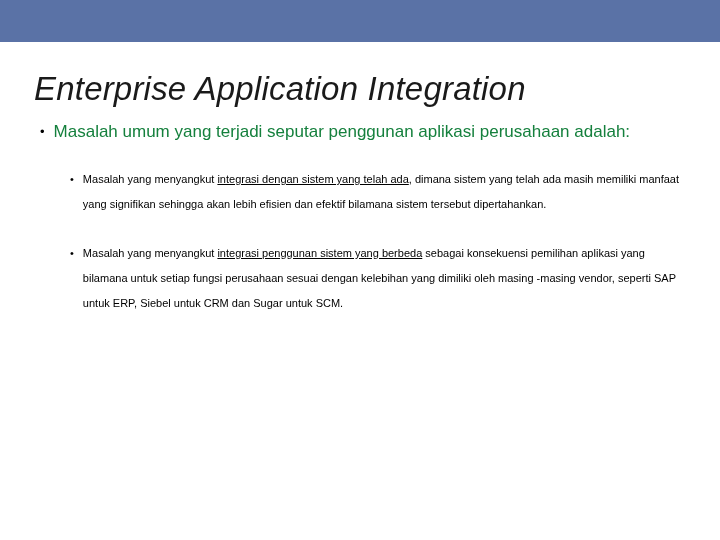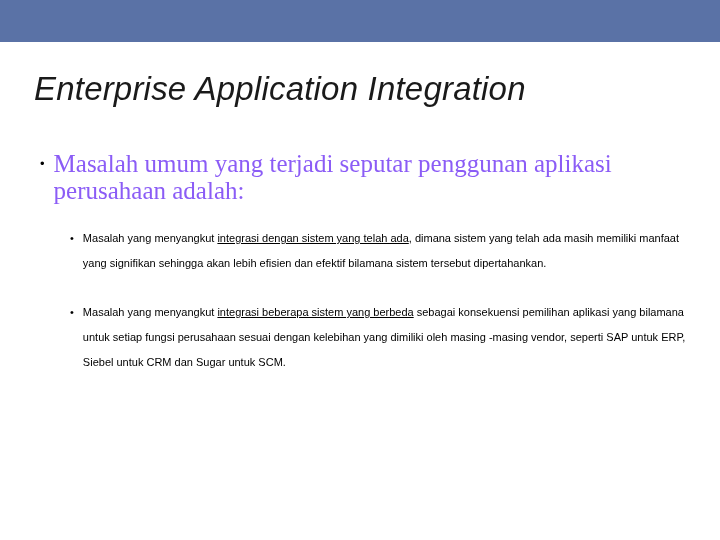--- a/index.html
+++ b/index.html
@@ -15,41 +15,40 @@
     background: #5a72a6;
   }
   .content {
     padding: 28px 34px 0 34px;
   }
   .title {
     font-style: italic;
     font-weight: 400;
     font-size: 33px;
     color: #1a1a1a;
-    margin-bottom: 42px;
+    margin-bottom: 10px;
     letter-spacing: 0.2px;
   }
   .level1 {
     display: flex;
     align-items: flex-start;
     margin-bottom: 22px;
     padding-left: 6px;
   }
   .bullet1 {
     font-size: 13px;
     line-height: 27px;
     margin-right: 9px;
     color: #000;
     flex-shrink: 0;
   }
   .text1 {
-    font-size: 25px;
+    font-size: 17px;
     line-height: 27px;
-    color: #8b5cf6;
-    font-family: Liberation Serif, serif;
+    color: #15803d;
   }
   .level2-container {
     padding-left: 36px;
   }
   .level2 {
     display: flex;
     align-items: flex-start;
     margin-bottom: 24px;
   }
   .bullet2 {
@@ -89,19 +88,19 @@
     <div class="level2">
       <span class="bullet2">•</span>
       <div class="text2">
         <span>Masalah yang menyangkut </span><span class="underline">integrasi dengan sistem yang telah ada</span><span>, dimana sistem yang telah ada masih memiliki manfaat yang signifikan sehingga akan lebih efisien dan efektif bilamana sistem tersebut dipertahankan.</span>
       </div>
     </div>
 
     <div class="level2">
       <span class="bullet2">•</span>
       <div class="text2">
-        <span>Masalah yang menyangkut </span><span class="underline">integrasi beberapa sistem yang berbeda</span><span> sebagai konsekuensi pemilihan aplikasi yang bilamana untuk setiap fungsi perusahaan sesuai dengan kelebihan yang dimiliki oleh masing -masing vendor, seperti SAP untuk ERP, Siebel untuk CRM dan Sugar untuk SCM.</span>
+        <span>Masalah yang menyangkut </span><span class="underline">integrasi penggunan sistem yang berbeda</span><span> sebagai konsekuensi pemilihan aplikasi yang bilamana untuk setiap fungsi perusahaan sesuai dengan kelebihan yang dimiliki oleh masing -masing vendor, seperti SAP untuk ERP, Siebel untuk CRM dan Sugar untuk SCM.</span>
       </div>
     </div>
 
   </div>
 
 </div>
 
 </body></html>

